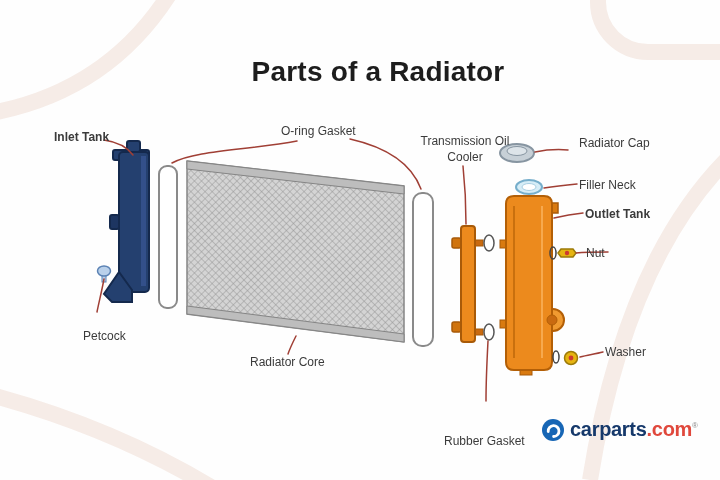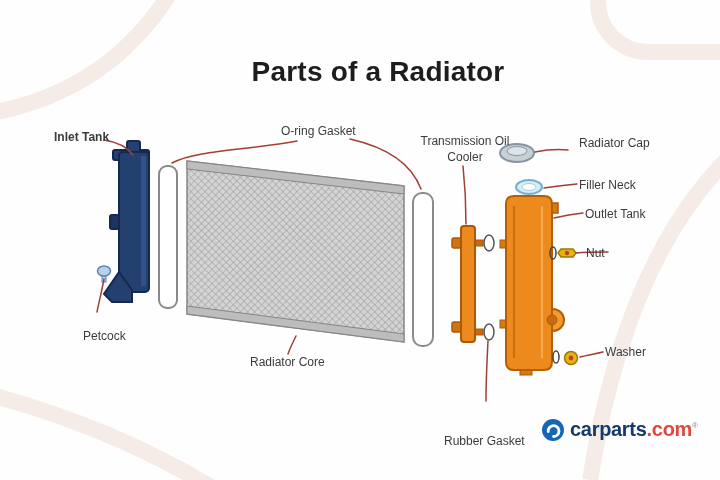--- a/index.html
+++ b/index.html
@@ -122,21 +122,21 @@
     </g>
   </svg>
 
   <div class="title">Parts of a Radiator</div>
 
   <div class="lbl" style="left:54px;  top:130px;font-weight:bold;">Inlet Tank</div>
   <div class="lbl" style="left:281px; top:124px;">O-ring Gasket</div>
   <div class="lbl multiline" style="left:419px; top:134px; width:92px;">Transmission Oil Cooler</div>
   <div class="lbl" style="left:570px; top:136px;margin-left:9px;">Radiator Cap</div>
   <div class="lbl" style="left:579px; top:178px;text-align:center;">Filler Neck</div>
-  <div class="lbl" style="left:585px; top:207px;">Outlet Tank</div>
+  <div class="lbl" style="left:585px; top:207px;font-weight:bold;">Outlet Tank</div>
   <div class="lbl" style="left:586px; top:246px;">Nut</div>
   <div class="lbl" style="left:83px;  top:313px;margin-top:16px;">Petcock</div>
   <div class="lbl" style="left:250px; top:355px;">Radiator Core</div>
   <div class="lbl" style="left:605px; top:345px;">Washer</div>
   <div class="lbl" style="left:444px; top:402px;margin-top:32px;">Rubber Gasket</div>
 
   <div class="logo">
     <svg width="24" height="24" viewBox="0 0 24 24">
       <circle cx="12" cy="12" r="11" fill="#1766b5"></circle>
       <path d="M 7.2 13.5 a 5.4 5.4 0 1 1 5.4 5.0" fill="none" stroke="#ffffff" stroke-width="2.8" stroke-linecap="round"></path>

